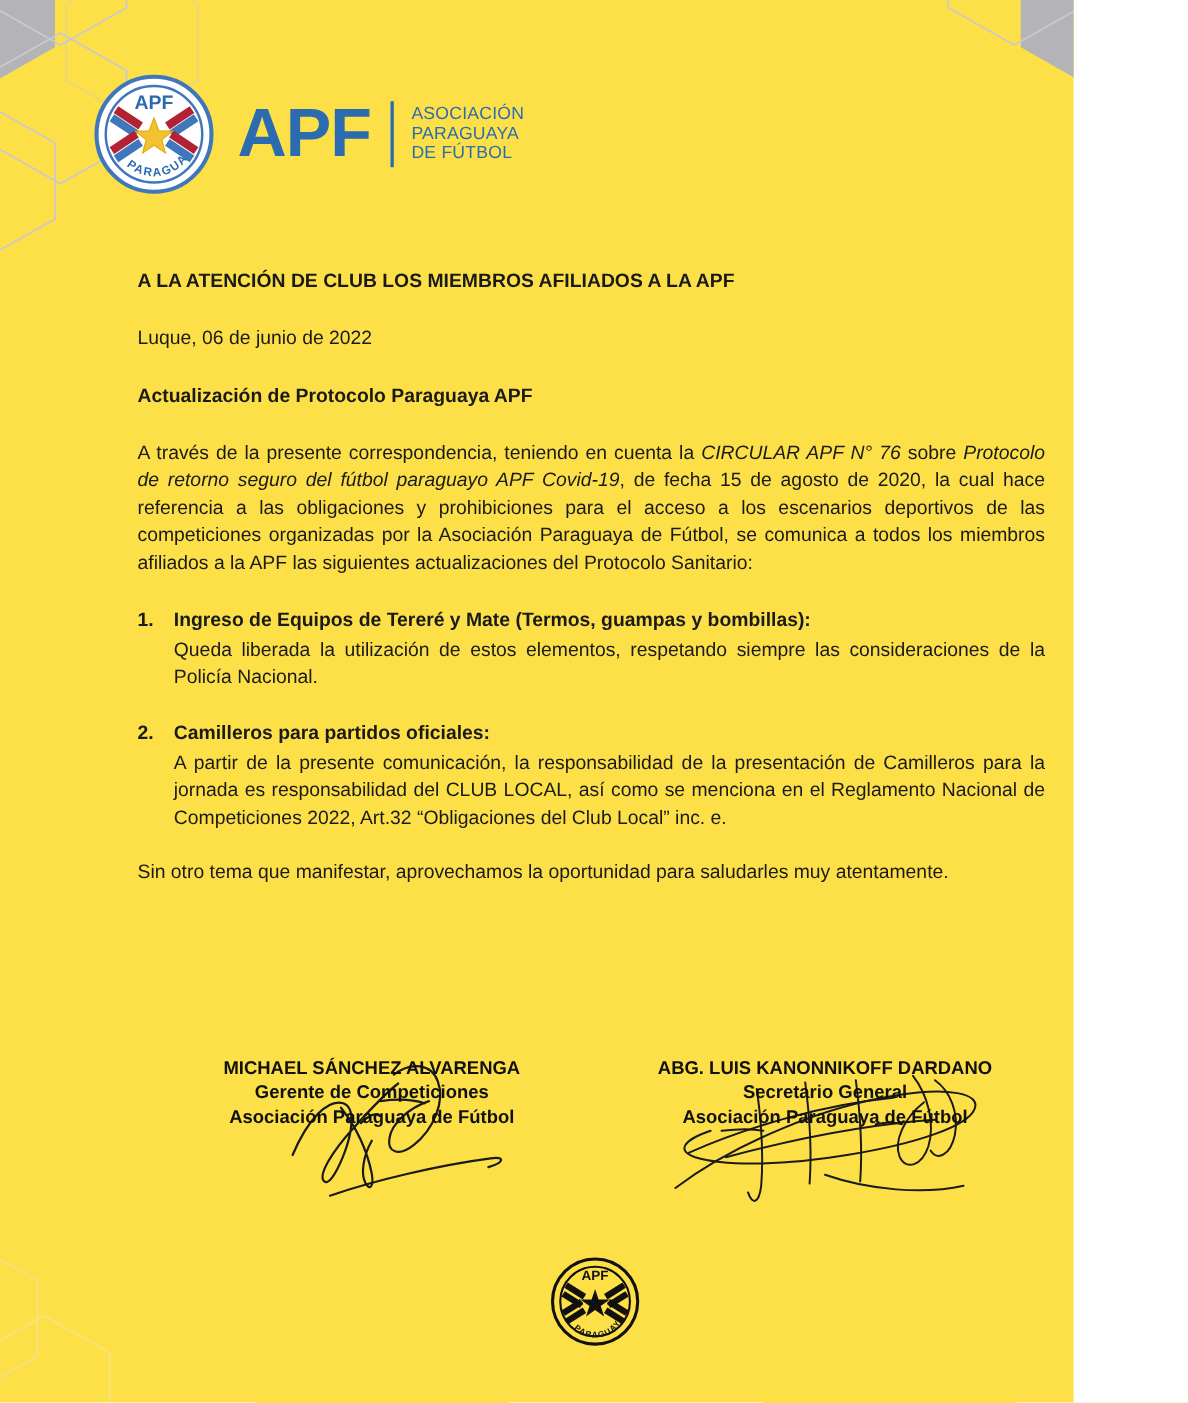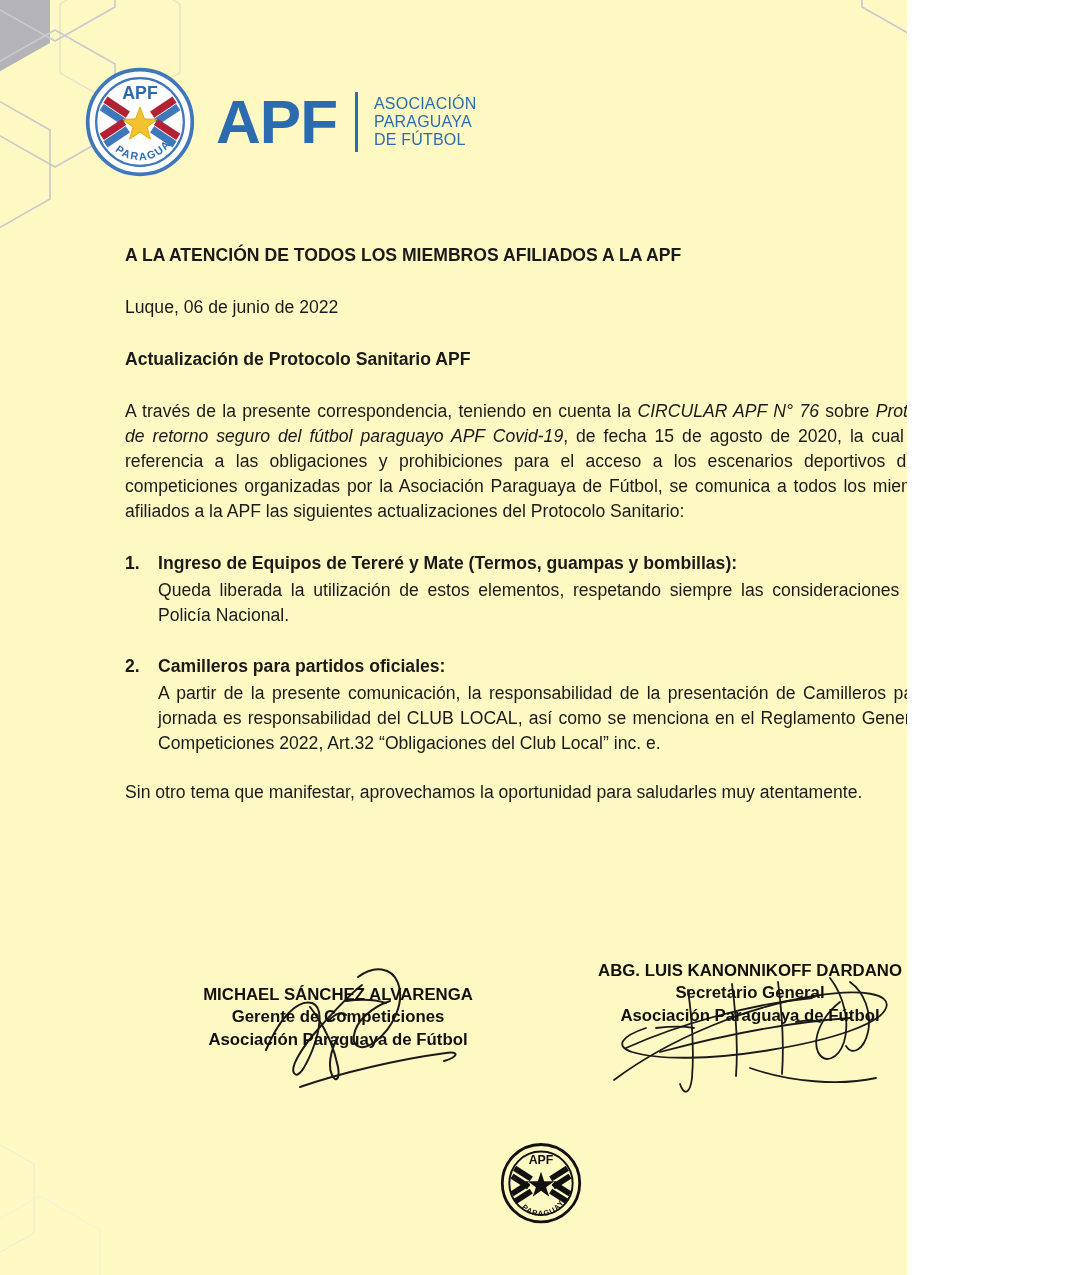--- a/index.html
+++ b/index.html
@@ -5,23 +5,23 @@
   html, body {
     margin: 0;
     padding: 0;
     background: #ffffff;
   }
   body {
     font-family: "Liberation Sans", sans-serif;
   }
   #page {
     position: relative;
-    width: 907px;
+    width: 976px;
     height: 1275px;
-    background: #fef9c3;
+    background: #fde047;
     overflow: hidden;
   }
 
   
   .hex-layer {
     position: absolute;
     top: 0; left: 0;
     width: 1080px;
     height: 1275px;
     pointer-events: none;
@@ -104,21 +104,21 @@
     height: 230px;
   }
   .sig-col {
     position: absolute;
     text-align: center;
     font-weight: bold;
     font-size: 16.8px;
     line-height: 1.33;
     color: #111;
   }
-  .sig-left { left: 148px; width: 380px; margin-top: 24px; }
+  .sig-left { left: 148px; width: 380px; }
   .sig-right { left: 550px; width: 400px; }
   .sig-scribble { position: absolute; pointer-events: none; }
   .sig-names { position: relative; }
   .sig-names div { white-space: nowrap; }
 
   .stamp {
     position: absolute;
     left: 497px;
     top: 1139px;
     width: 88px;
@@ -200,40 +200,40 @@
       <span class="logo-sub">
         <span>ASOCIACIÓN</span><br>
         <span>PARAGUAYA</span><br>
         <span>DE FÚTBOL</span>
       </span>
     </div>
   </div>
 
   <div class="doc">
 
-    <p class="t-bold">A LA ATENCIÓN DE TODOS LOS MIEMBROS AFILIADOS A LA APF</p>
+    <p class="t-bold">A LA ATENCIÓN DE CLUB LOS MIEMBROS AFILIADOS A LA APF</p>
 
 
     <p>Luque, 06 de junio de 2022</p>
 
-    <p class="t-bold">Actualización de Protocolo Sanitario APF</p>
+    <p class="t-bold">Actualización de Protocolo Paraguaya APF</p>
 
 
     <p class="t-just"><span>A través de la presente correspondencia, teniendo en cuenta la </span><span class="italic">CIRCULAR APF N° 76</span><span> sobre </span><span class="italic">Protocolo de retorno seguro del fútbol paraguayo APF Covid-19</span><span>, de fecha 15 de agosto de 2020, la cual hace referencia a las obligaciones y prohibiciones para el acceso a los escenarios deportivos de las competiciones organizadas por la Asociación Paraguaya de Fútbol, se comunica a todos los miembros afiliados a la APF las siguientes actualizaciones del Protocolo Sanitario:</span></p>
 
     <ol class="numlist">
       <li class="num-item">
         <span class="num-marker">1.</span>
         <span class="num-title">Ingreso de Equipos de Tereré y Mate (Termos, guampas y bombillas):</span>
         <span class="num-body">Queda liberada la utilización de estos elementos, respetando siempre las consideraciones de la Policía Nacional.</span>
       </li>
       <li class="num-item">
         <span class="num-marker">2.</span>
         <span class="num-title">Camilleros para partidos oficiales:</span>
-        <span class="num-body">A partir de la presente comunicación, la responsabilidad de la presentación de Camilleros para la jornada es responsabilidad del CLUB LOCAL, así como se menciona en el Reglamento General de Competiciones 2022, Art.32 “Obligaciones del Club Local” inc. e.</span>
+        <span class="num-body">A partir de la presente comunicación, la responsabilidad de la presentación de Camilleros para la jornada es responsabilidad del CLUB LOCAL, así como se menciona en el Reglamento Nacional de Competiciones 2022, Art.32 “Obligaciones del Club Local” inc. e.</span>
       </li>
     </ol>
 
     <p class="t-just para-block">Sin otro tema que manifestar, aprovechamos la oportunidad para saludarles muy atentamente.</p>
   </div>
 
   <div class="sig-area">
 
     <svg class="sig-scribble" style="left:250px; top:-5px;" width="260" height="170" viewBox="0 0 260 170">
       <g fill="none" stroke="#1a1a1a" stroke-width="2" stroke-linecap="round" stroke-linejoin="round">

